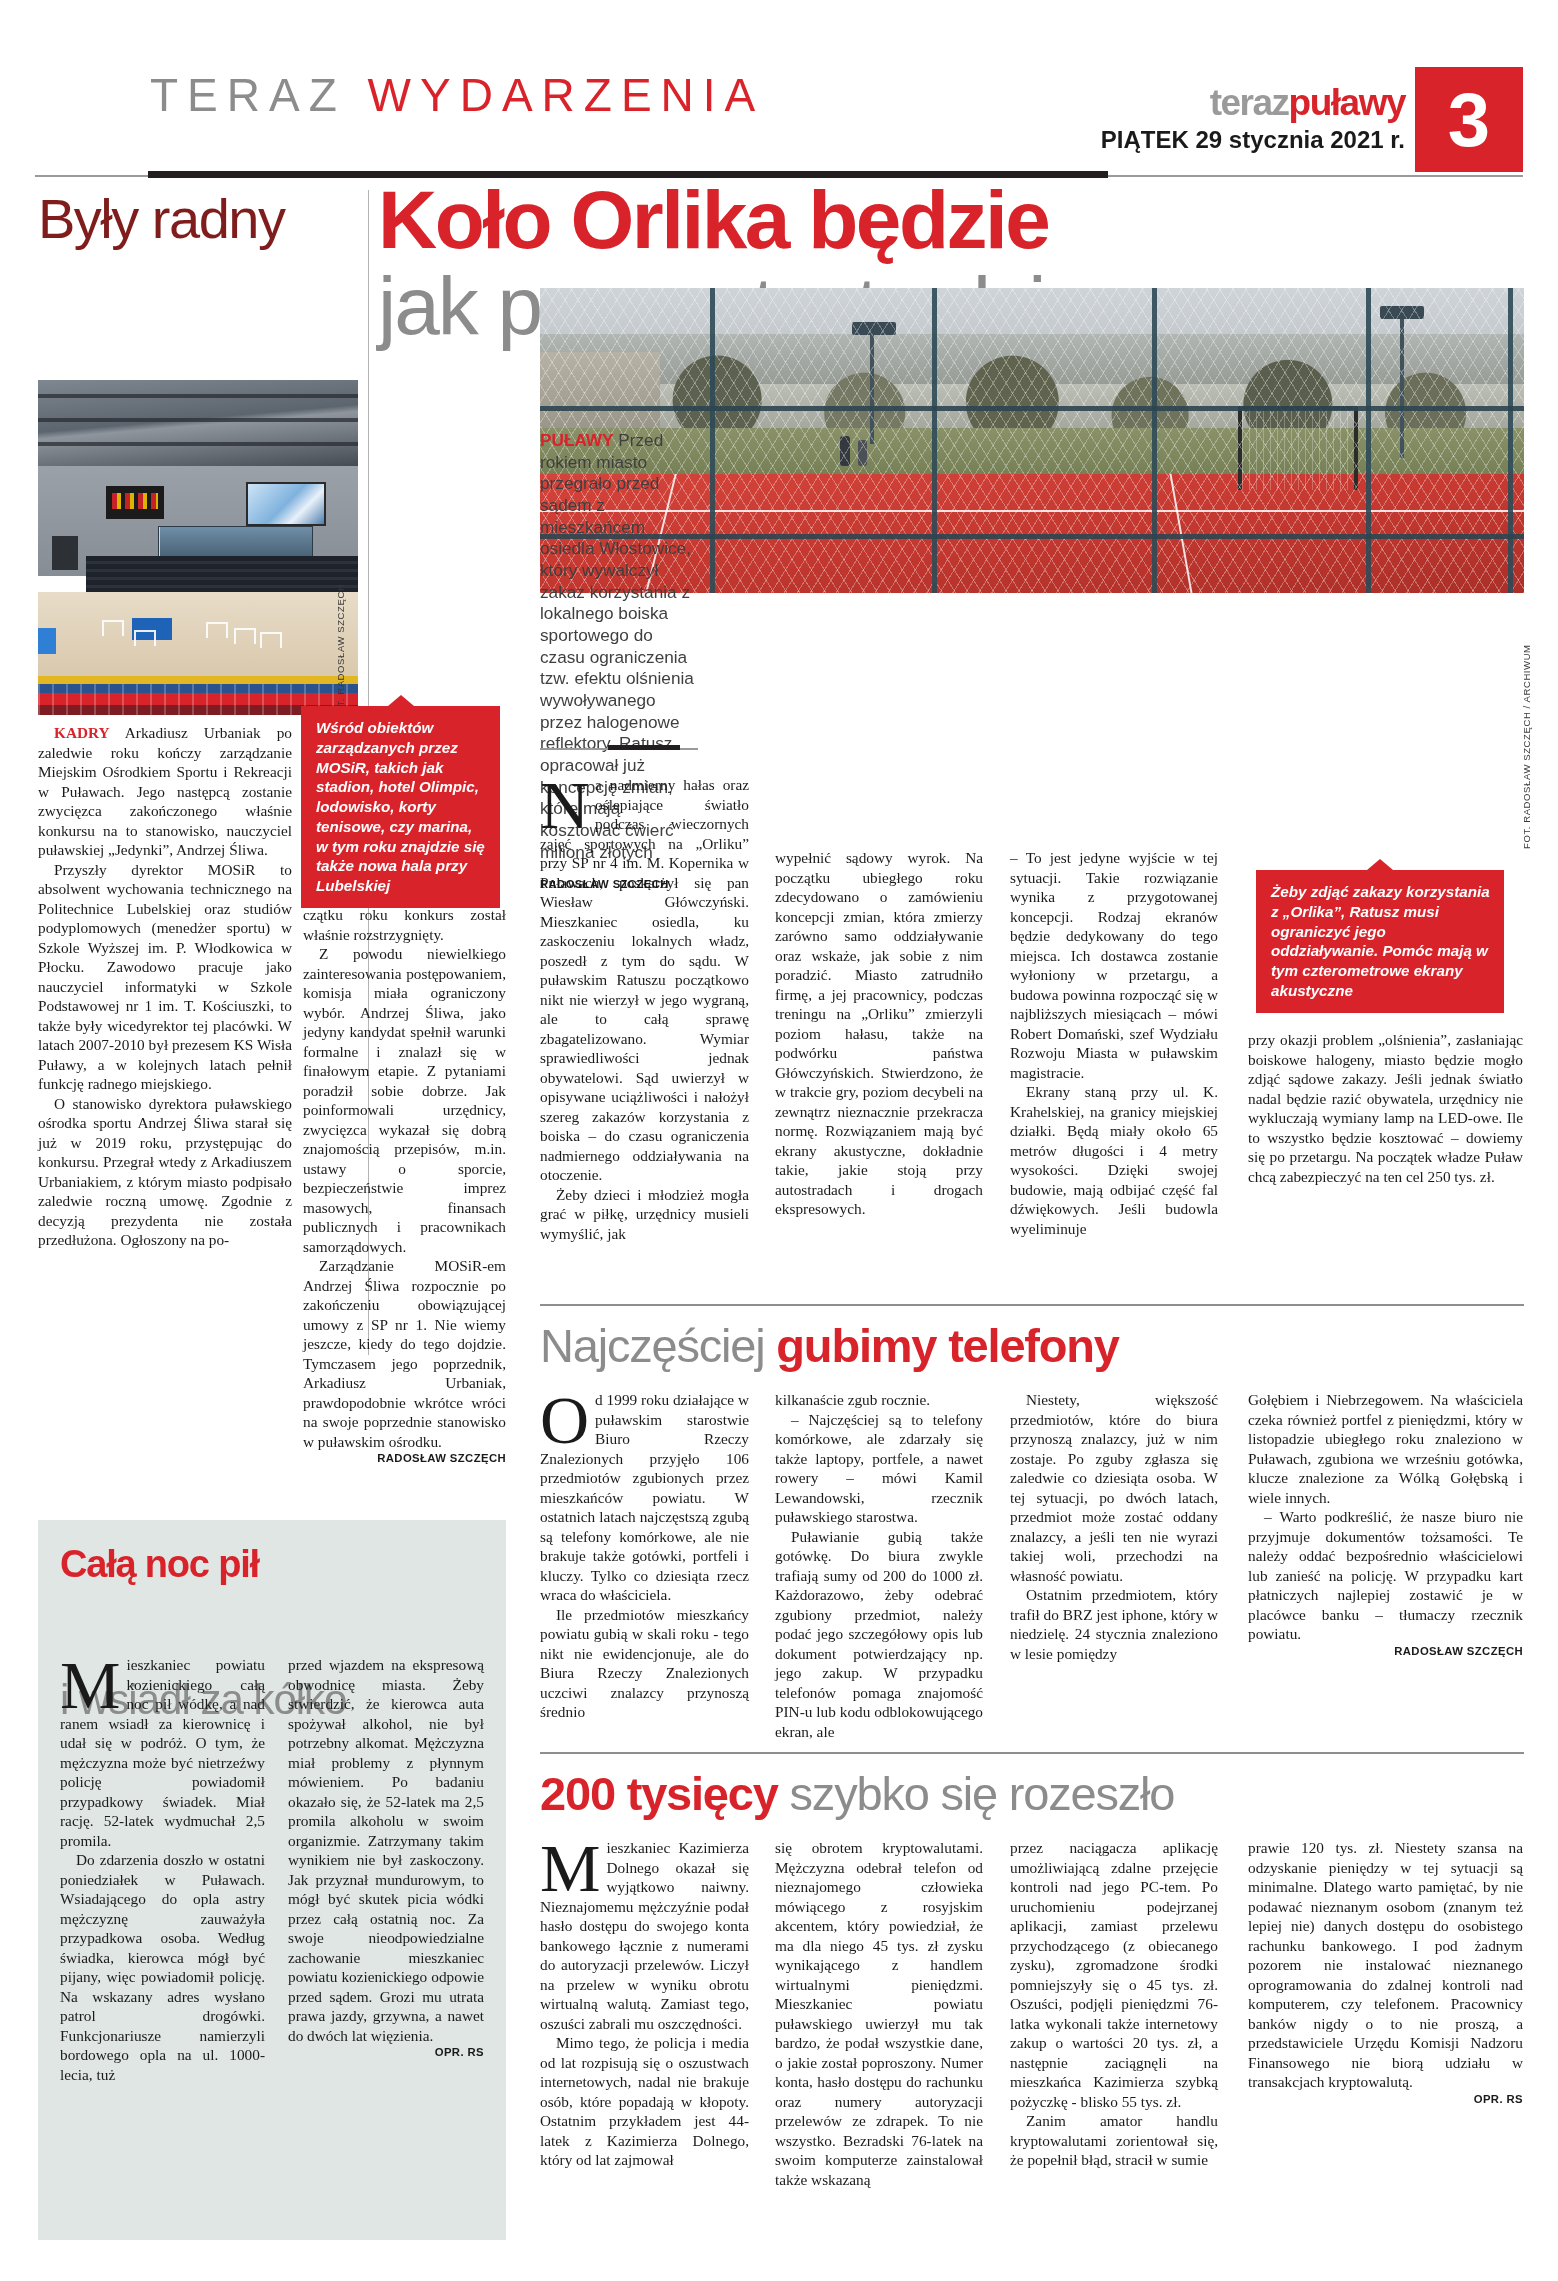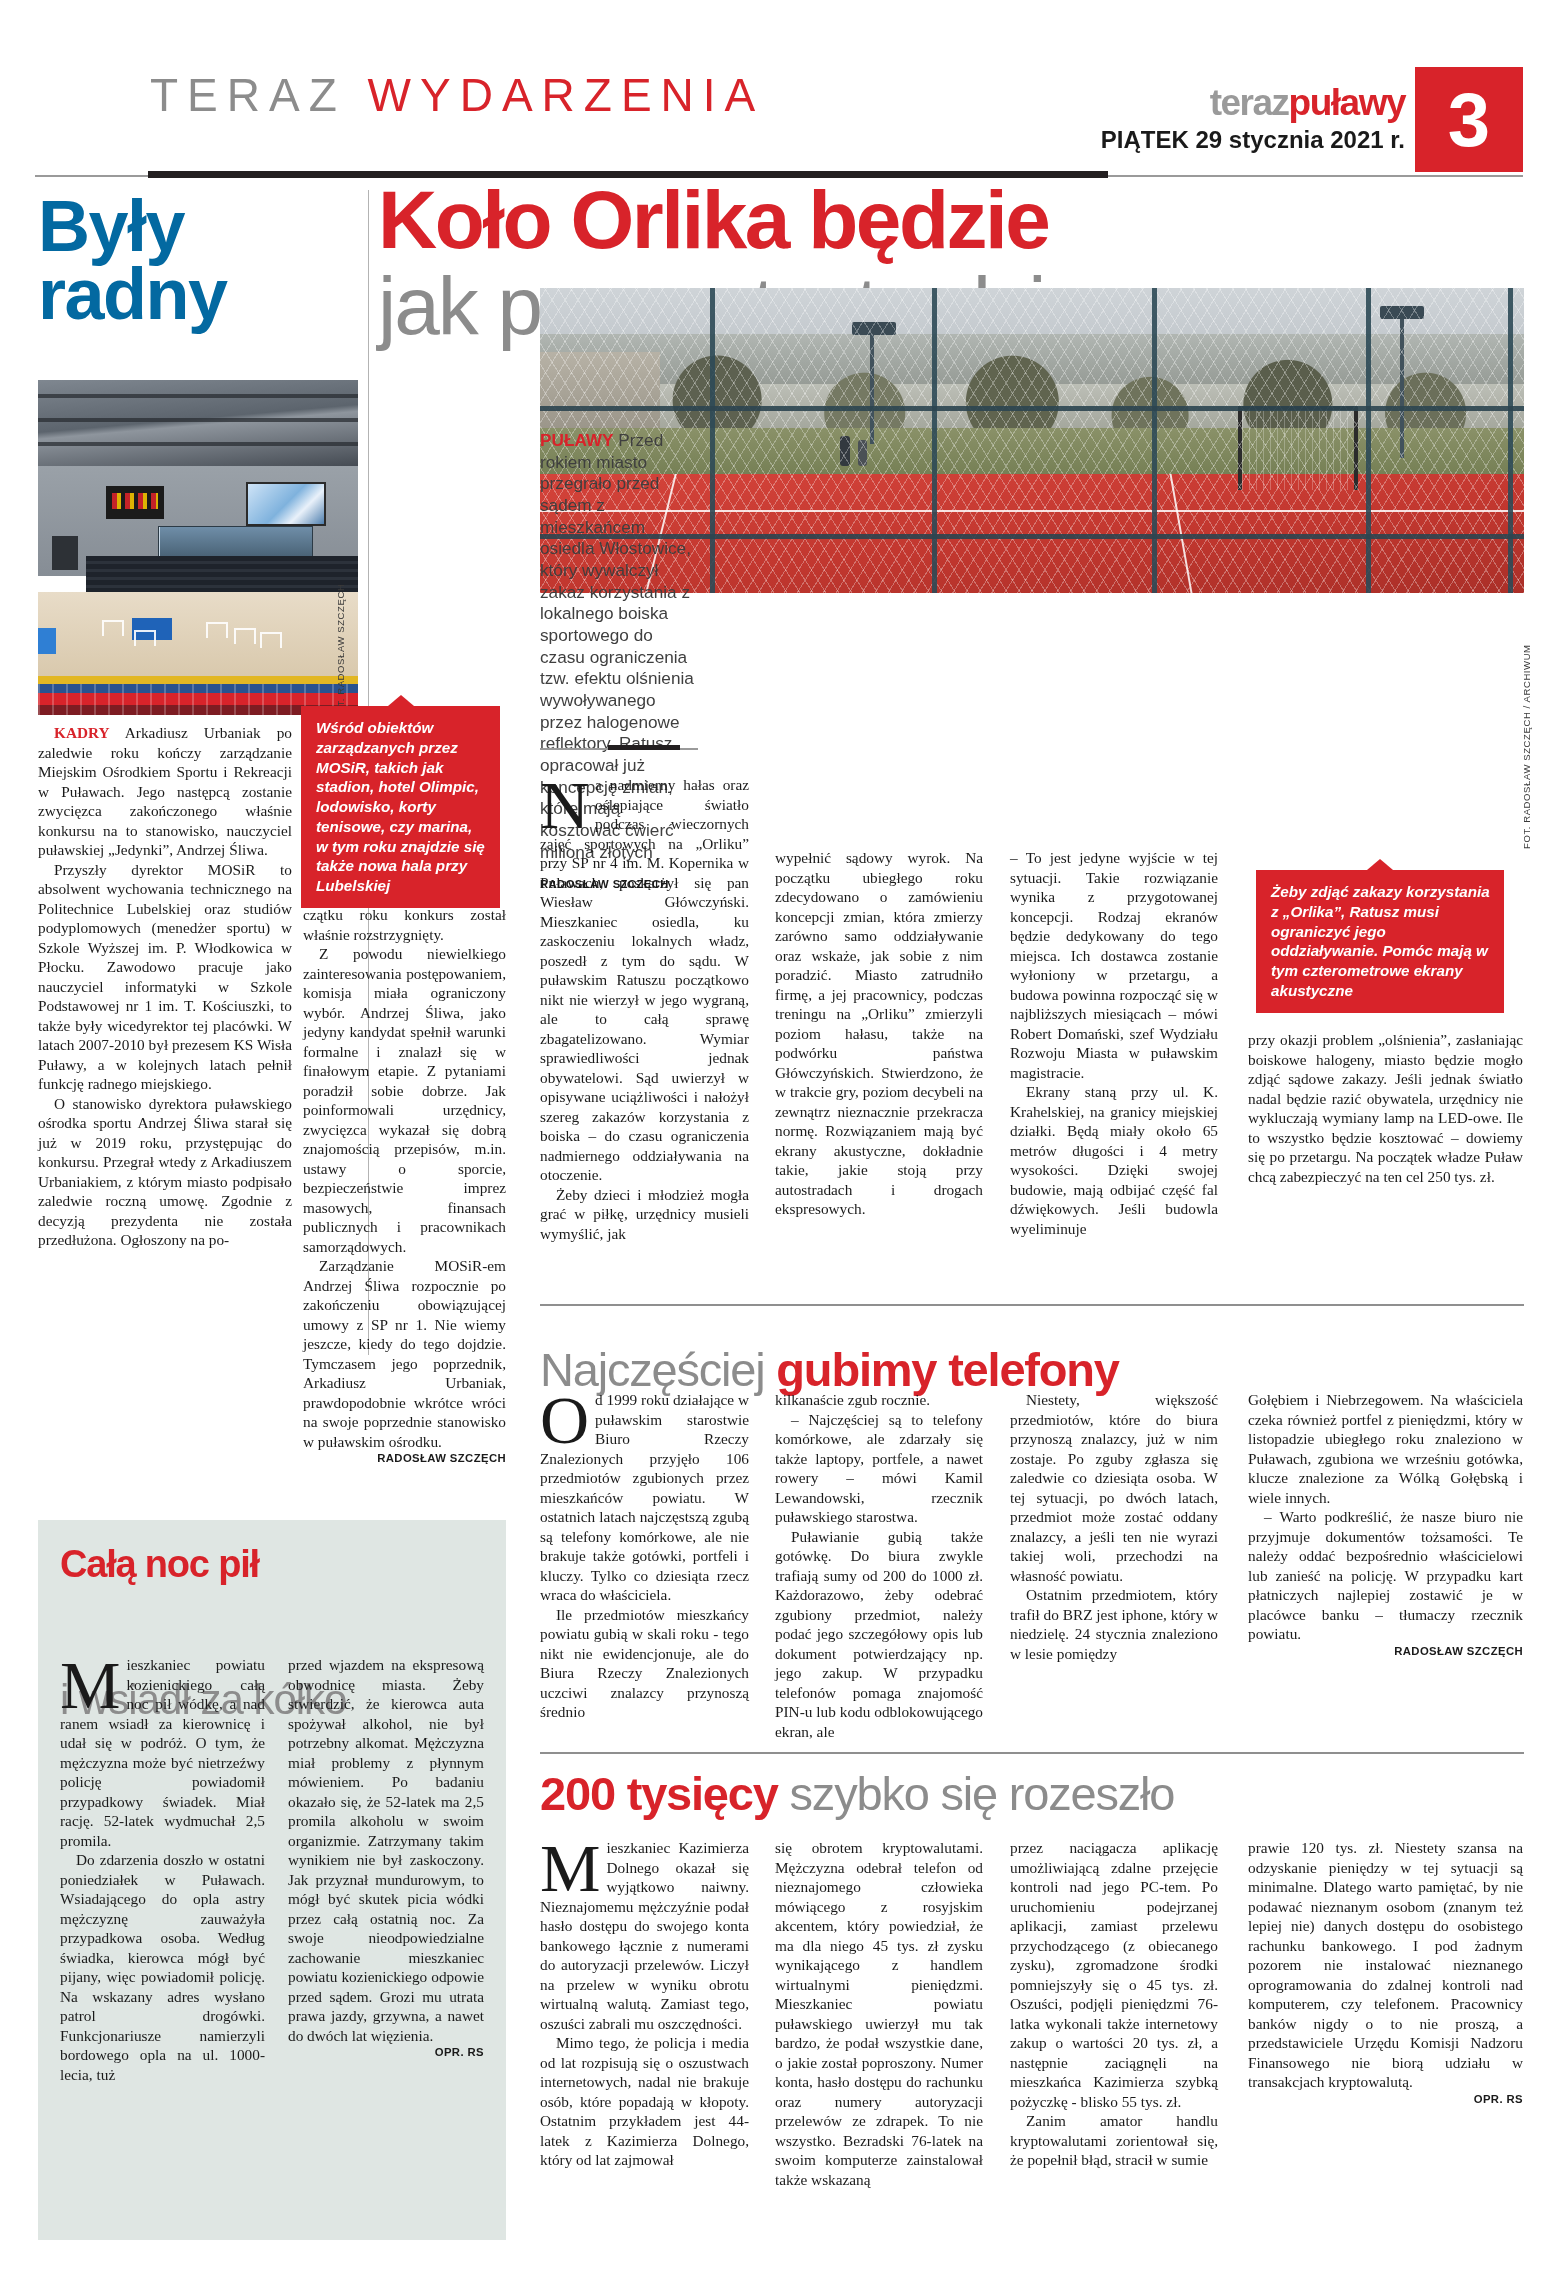--- a/index.html
+++ b/index.html
@@ -45,22 +45,22 @@
     font-family:"Liberation Sans", sans-serif; font-weight:bold; font-size:76px;
     display:flex; align-items:center; justify-content:center; line-height:1;
   }
 
   
   .vline { position:absolute; width:1px; background:#b3b3b3; }
 
   
   .hl-left-1 {
     position:absolute; left:38px; top:193px; width:320px;
-    font-family:"Liberation Sans", sans-serif; font-weight:bold;
-    font-size:72px; line-height:0.94; color:#0369a1; letter-spacing:-1.5px;
+    font-family:"Liberation Sans", sans-serif; font-weight:normal;
+    font-size:56px; line-height:0.94; color:#7f1d1d; letter-spacing:-1.5px;
   }
   .hl-left-2 {
     position:absolute; left:38px; top:252px; width:320px;
     font-family:"Liberation Sans", sans-serif; font-weight:300;
     font-size:56px; line-height:0.94; color:#8c8c8c; letter-spacing:-1px;
   }
 
   
   .hl-main-1 {
     position:absolute; left:378px; top:182px; width:1150px;
@@ -348,21 +348,21 @@
   <div class="col" style="left:1010px; top:848px; width:208px;">
     <p class="noind">– To jest jedyne wyjście w tej sytuacji. Takie rozwiązanie wynika z przygotowanej koncepcji. Rodzaj ekranów będzie dedykowany do tego miejsca. Ich dostawca zostanie wyłoniony w przetargu, a budowa powinna rozpocząć się w najbliższych miesiącach – mówi Robert Domański, szef Wydziału Rozwoju Miasta w puławskim magistracie.</p>
     <p>Ekrany staną przy ul. K. Krahelskiej, na granicy miejskiej działki. Będą miały około 65 metrów długości i 4 metry wysokości. Dzięki swojej budowie, mają odbijać część fal dźwiękowych. Jeśli budowla wyeliminuje</p>
   </div>
 
   <div class="col" style="left:1248px; top:1030px; width:275px;">
     <p class="noind">przy okazji problem „olśnienia”, zasłaniając boiskowe halogeny, miasto będzie mogło zdjąć sądowe zakazy. Jeśli jednak światło nadal będzie razić obywatela, urzędnicy nie wykluczają wymiany lamp na LED-owe. Ile to wszystko będzie kosztować – dowiemy się po przetargu. Na początek władze Puław chcą zabezpieczyć na ten cel 250 tys. zł.</p>
   </div>
 
   <div class="hr-sec" style="left:540px; top:1304px; width:984px;"></div>
-  <div class="hl-sec" style="left:540px; top:1322px;margin-top:24px;">
+  <div class="hl-sec" style="left:540px; top:1322px;">
     <span class="light">Najczęściej</span>
     <span class="bold">gubimy telefony</span>
   </div>
 
   <div class="col" style="left:540px; top:1390px; width:209px;">
     <p class="noind"><span class="dropcap">O</span><span>d 1999 roku działające w puławskim starostwie Biuro Rzeczy Znalezionych przyjęło 106 przedmiotów zgubionych przez mieszkańców powiatu. W ostatnich latach najczęstszą zgubą są telefony komórkowe, ale nie brakuje także gotówki, portfeli i kluczy. Tylko co dziesiąta rzecz wraca do właściciela.</span></p>
     <p>Ile przedmiotów mieszkańcy powiatu gubią w skali roku - tego nikt nie ewidencjonuje, ale do Biura Rzeczy Znalezionych uczciwi znalazcy przynoszą średnio</p>
   </div>
   <div class="col" style="left:775px; top:1390px; width:208px;">
     <p class="noind">kilkanaście zgub rocznie.</p>

